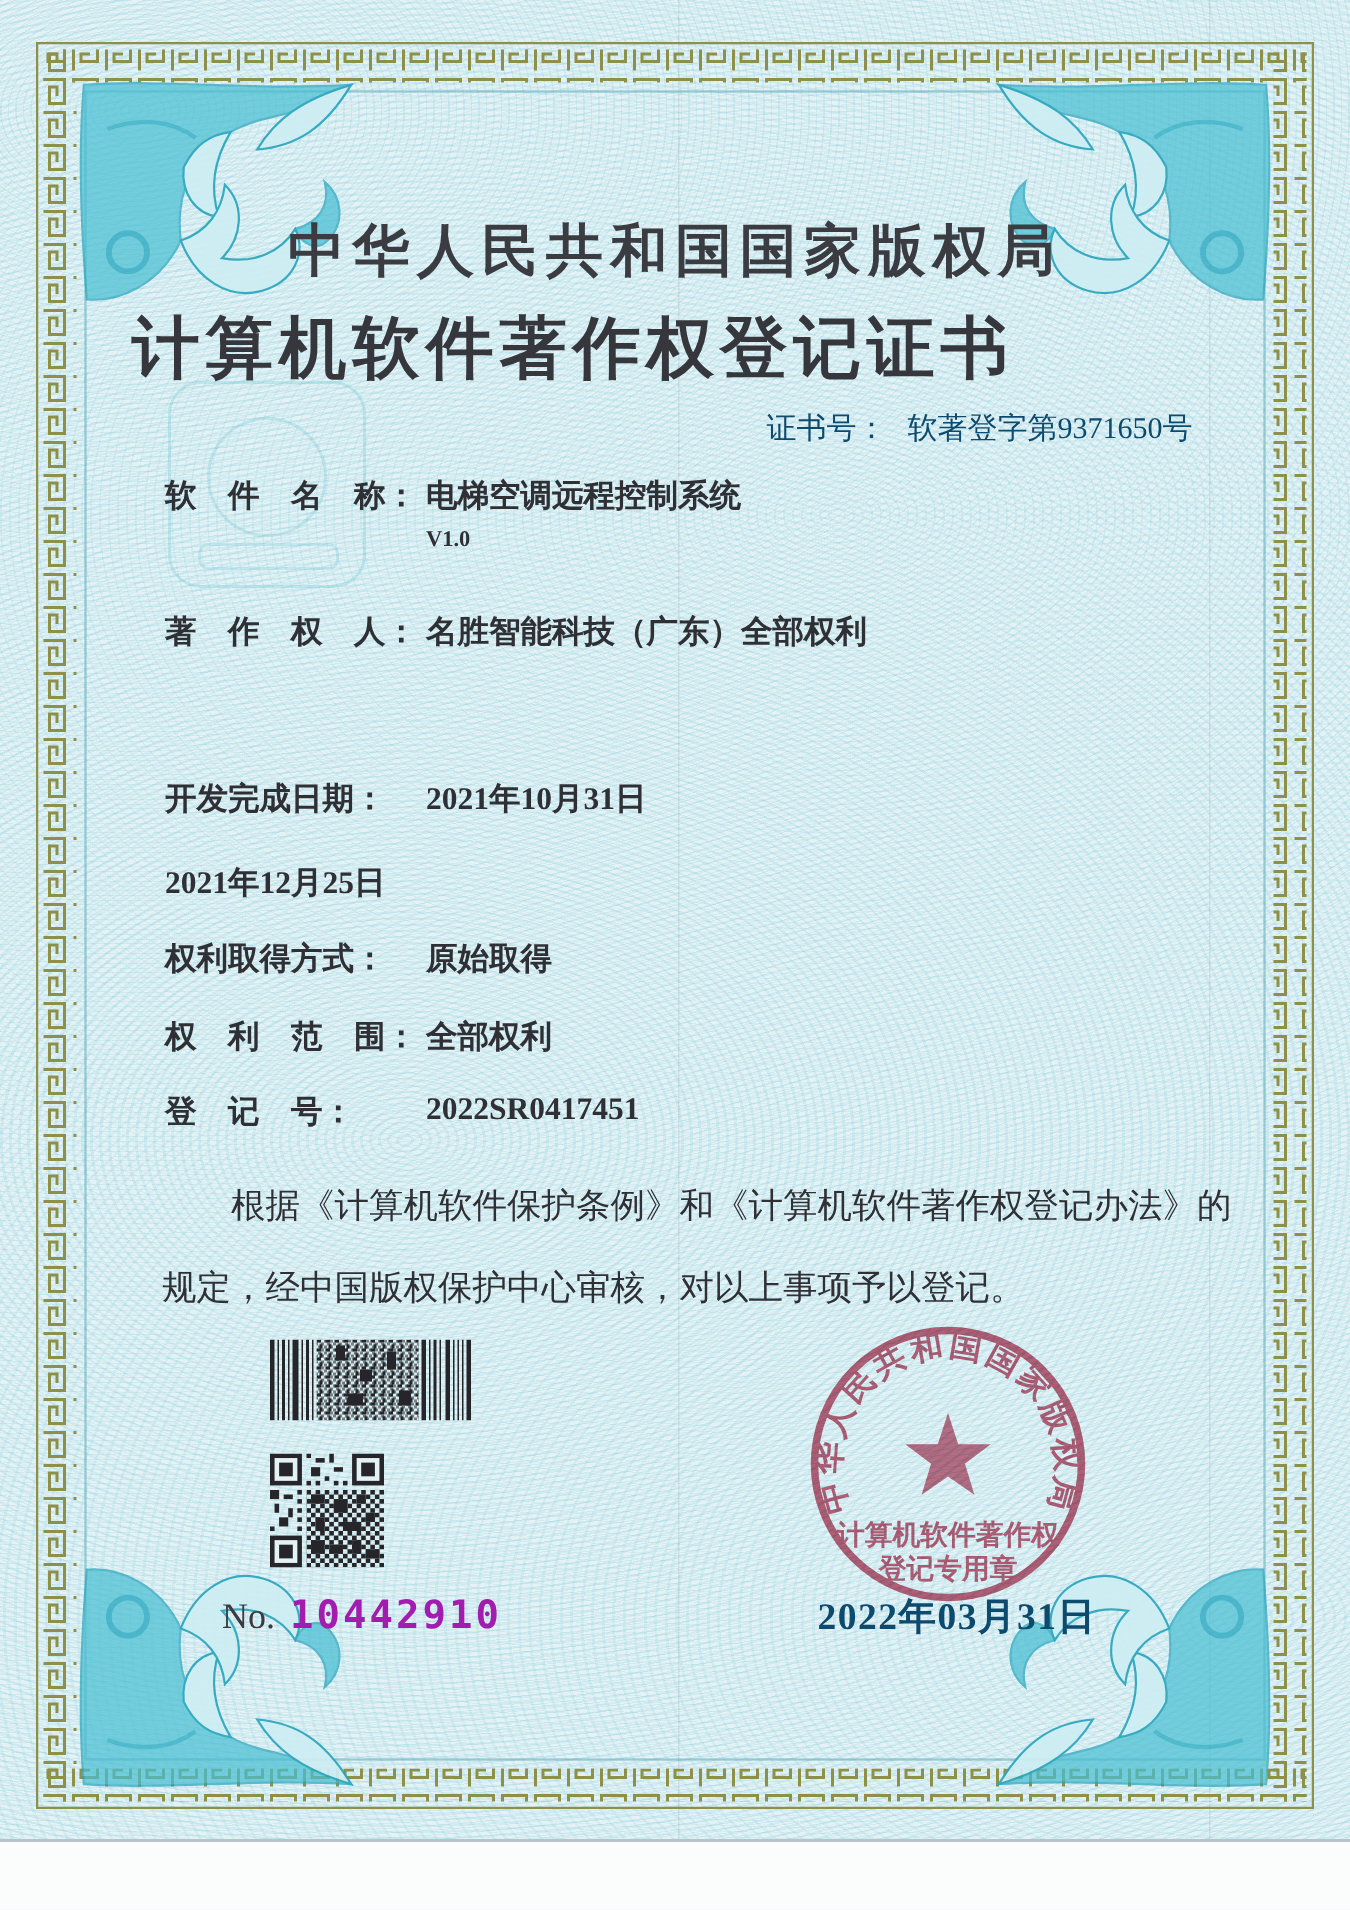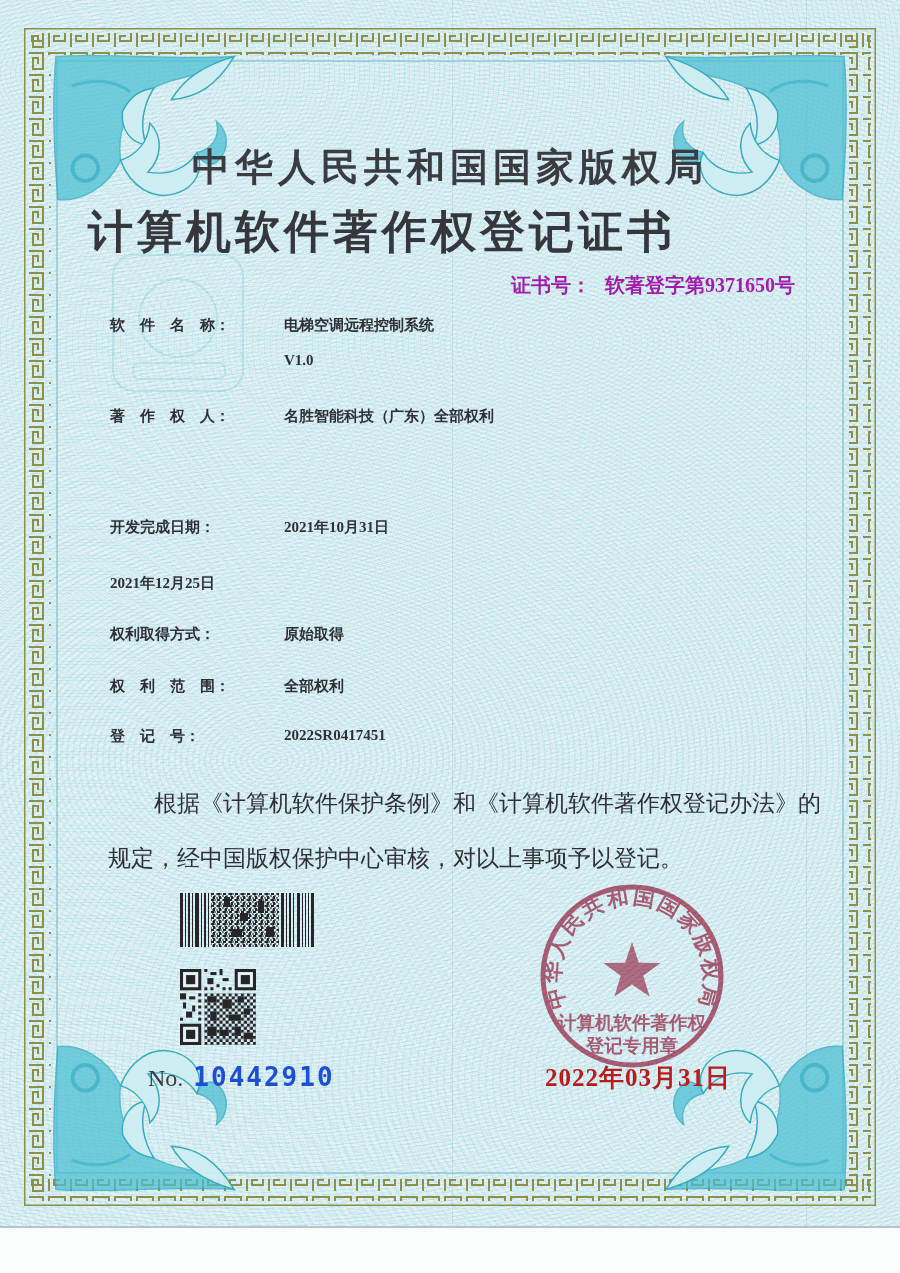--- a/index.html
+++ b/index.html
@@ -48,26 +48,26 @@
   .authority{
     position:absolute;left:0;top:142px;width:900px;text-align:center;
     font-size:38px;font-weight:bold;letter-spacing:5px;color:#3b3c42;
   }
   .cert-title{
     position:absolute;left:0;top:202px;width:764px;text-align:center;
     font-size:45px;font-weight:bold;letter-spacing:4px;color:#36373d;
   }
   .certno{
     position:absolute;right:105px;top:272px;
-    font-size:20px;font-weight:bold;color:#a21caf;
+    font-size:20px;font-weight:normal;color:#0c4a6e;
   }
   .certno .cl{margin-right:14px;}
   .row{
     position:absolute;left:110px;display:flex;align-items:flex-start;
-    font-size:15px;font-weight:bold;color:#2f3036;white-space:nowrap;
+    font-size:21px;font-weight:bold;color:#2f3036;white-space:nowrap;
   }
   .row .lbl{flex:0 0 174px;}
   .version{
     position:absolute;left:284px;top:352px;
     font-size:15px;font-weight:bold;color:#2f3036;
   }
   .statement{
     position:absolute;left:108px;top:776px;width:718px;
     font-size:23px;font-weight:normal;color:#2f3036;
     line-height:2.4;text-indent:2em;margin:0;
@@ -78,25 +78,25 @@
   .qrcode{position:absolute;left:180px;top:969px;width:76px;height:76px;}
 
   
   .seal{position:absolute;left:532px;top:876px;width:200px;height:200px;
         mix-blend-mode:multiply;opacity:.88;}
 
   
   .serial{position:absolute;left:148px;top:1062px;font-size:24px;color:#3a3b40;}
   .serial .sn{
     font-family:"DejaVu Sans Mono","Liberation Mono",monospace;
-    font-size:26px;color:#1d4ed8;letter-spacing:2px;margin-left:10px;font-weight:bold;
+    font-size:26px;color:#a21caf;letter-spacing:2px;margin-left:10px;font-weight:bold;
   }
   .issue-date{
     position:absolute;left:545px;top:1061px;
-    font-size:25px;font-weight:bold;color:#b91c1c;letter-spacing:1px;
+    font-size:25px;font-weight:bold;color:#0c4a6e;letter-spacing:1px;
   }
 </style>
 </head>
 <body>
 
 <svg width="0" height="0" style="position:absolute">
   <defs>
     <pattern id="mk" width="22" height="22" patternUnits="userSpaceOnUse">
       <path d="M3 19 V3 H19 V13 H8 V8 H14" fill="none" stroke="#8e9049" stroke-width="2"></path>
     </pattern>

